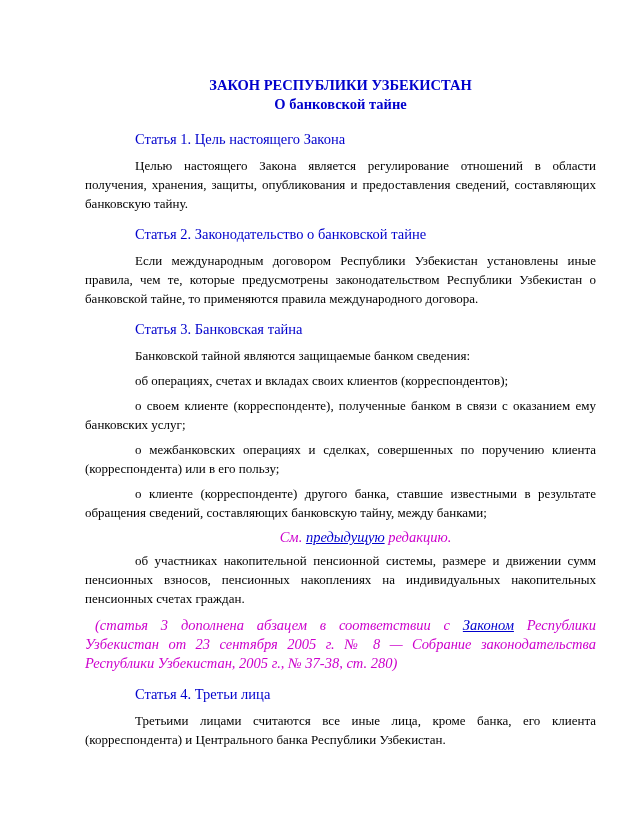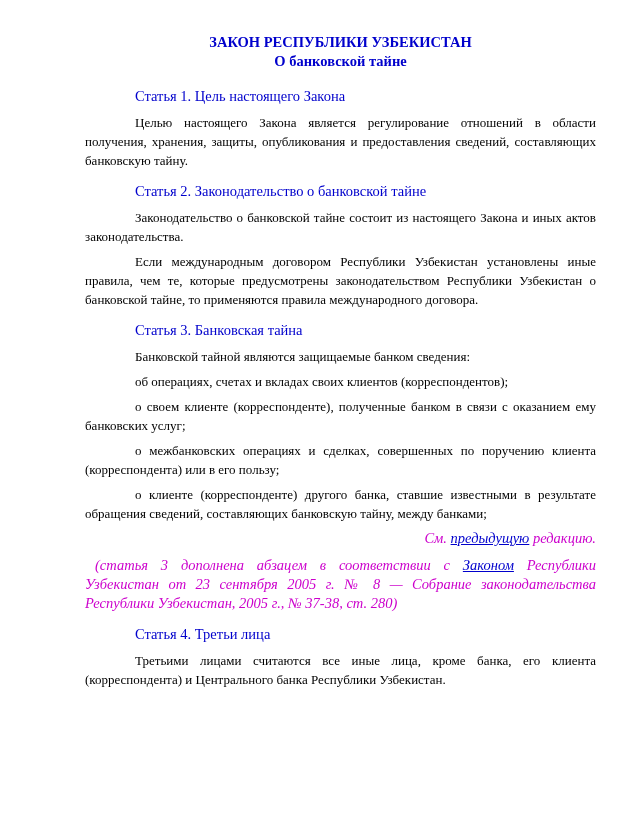--- a/index.html
+++ b/index.html
@@ -11,21 +11,21 @@
     width: 640px;
     height: 828px;
     overflow: hidden;
     font-family: "Liberation Serif", "DejaVu Serif", serif;
     color: #000000;
   }
   .page {
     box-sizing: border-box;
     width: 640px;
     height: 828px;
-    padding: 33px 44px 10px 85px;
+    padding: 76px 44px 10px 85px;
     background: #ffffff;
   }
   .doc-title {
     text-align: center;
     color: #0000CC;
     font-weight: bold;
     font-size: 14.5px;
     line-height: 19px;
   }
   .heading {
@@ -48,21 +48,21 @@
   }
   p.note {
     font-size: 14.5px;
     line-height: 19px;
     font-style: italic;
     color: #CC00CC;
     margin: 0 0 4px 0;
   }
   p.note.see-note {
     text-indent: 50px;
-    text-align: right;
+    text-align: center;
   }
   p.note.amendment {
     text-indent: 10px;
     text-align: justify;
     margin: 8px 0 6px 0;
   }
   a.doc-link {
     color: #0000CC;
     text-decoration: underline;
     cursor: pointer;
@@ -74,31 +74,31 @@
 
 <div class="page">
 
   <div class="doc-title">ЗАКОН РЕСПУБЛИКИ УЗБЕКИСТАН</div>
   <div class="doc-title">О банковской тайне</div>
 
   <div class="heading first">Статья 1. Цель настоящего Закона</div>
   <p class="para">Целью настоящего Закона является регулирование отношений в области получения, хранения, защиты, опубликования и предоставления сведений, составляющих банковскую тайну.</p>
 
   <div class="heading">Статья 2. Законодательство о банковской тайне</div>
-  <p class="para">Законодательство о банковской тайне состоит из настоящего Закона и иных актов законодательства.</p>
   <p class="para">Если международным договором Республики Узбекистан установлены иные правила, чем те, которые предусмотрены законодательством Республики Узбекистан о банковской тайне, то применяются правила международного договора.</p>
 
   <div class="heading">Статья 3. Банковская тайна</div>
   <p class="para">Банковской тайной являются защищаемые банком сведения:</p>
   <p class="para">об операциях, счетах и вкладах своих клиентов (корреспондентов);</p>
   <p class="para">о своем клиенте (корреспонденте), полученные банком в связи с оказанием ему банковских услуг;</p>
   <p class="para">о межбанковских операциях и сделках, совершенных по поручению клиента (корреспондента) или в его пользу;</p>
   <p class="para">о клиенте (корреспонденте) другого банка, ставшие известными в результате обращения сведений, составляющих банковскую тайну, между банками;</p>
 
   <p class="note see-note"><span>См. </span><a class="doc-link">предыдущую</a><span> редакцию.</span></p>
 
+  <p class="para">об участниках накопительной пенсионной системы, размере и движении сумм пенсионных взносов, пенсионных накоплениях на индивидуальных накопительных пенсионных счетах граждан.</p>
 
   <p class="note amendment"><span>(статья 3 дополнена абзацем в соответствии с </span><a class="doc-link">Законом</a><span> Республики Узбекистан от 23 сентября 2005 г. № 8 — Собрание законодательства Республики Узбекистан, 2005 г., № 37-38, ст. 280)</span></p>
 
   <div class="heading">Статья 4. Третьи лица</div>
   <p class="para">Третьими лицами считаются все иные лица, кроме банка, его клиента (корреспондента) и Центрального банка Республики Узбекистан.</p>
 
 </div>
 
 </body></html>

